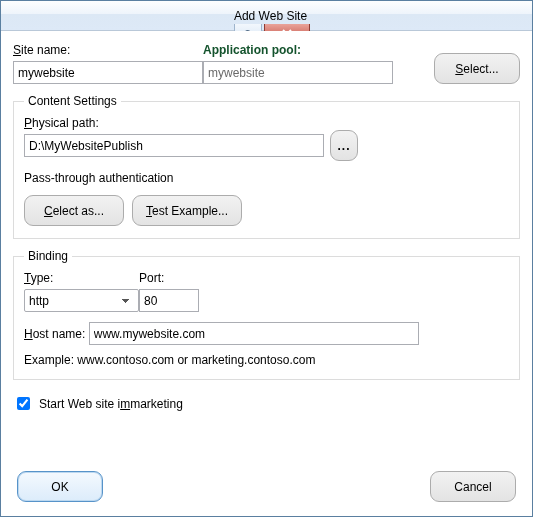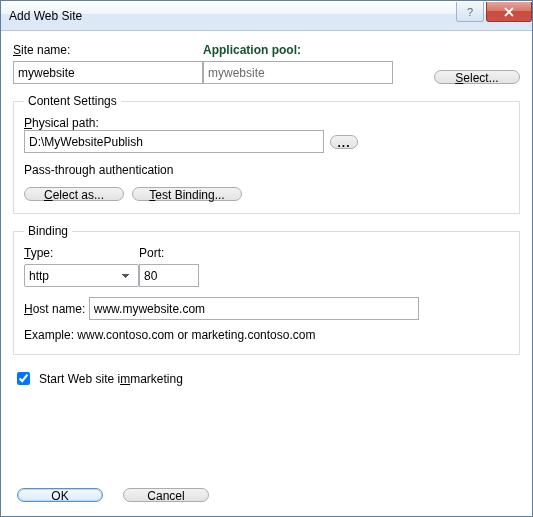--- a/index.html
+++ b/index.html
@@ -1,47 +1,48 @@
 <!DOCTYPE html>
 <html><head>
 <meta charset="utf-8">
 <style>
   * { box-sizing: border-box; font-family: "Segoe UI", Tahoma, sans-serif; font-size: 12px; }
   body { margin: 0; background: #fff; }
   .window { width: 533px; height: 517px; border: 1px solid #5a7fa0; background: #fff; display: flex; flex-direction: column; }
   .titlebar {
-    height: 30px; display: flex; align-items: center; padding: 0 0 0 8px;
+    height: 30px; display: flex; align-items: center; padding: 8px 0 0 8px;
     background: linear-gradient(to bottom, #fdfefe 0%, #eef4fb 45%, #dce8f5 46%, #dde9f7 100%);
     border-bottom: 1px solid #b9c8d8;
+    flex-direction: column;
   }
   .title { flex: 1; color: #000; }
   .tb-btns { display: flex; height: 100%; align-items: flex-start; padding-top:1px; }
   .tb-btn { width: 28px; height: 20px; margin-left: 2px; border: 1px solid #9eb4cc; border-top:none; border-radius: 0 0 3px 3px; display:flex; align-items:center; justify-content:center; background: linear-gradient(to bottom,#f2f7fd,#d5e4f3); color:#516b86; font-size:11px;}
   .tb-close { width: 46px; background: linear-gradient(to bottom,#e9a39a 0%, #d6796e 45%, #c84d40 46%, #cc5043 100%); border-color:#8d3b32; color:#fff; font-weight:bold; font-size:13px;}
   .body { flex:1; padding: 12px 12px 10px 12px; background:#fff; color:#000; display:flex; flex-direction:column; }
   .row { display:flex; }
   .col { display:flex; flex-direction:column; flex:1; }
   label.lbl { margin-bottom:4px; }
   .disabled { color:#14532d;font-weight:bold; }
   input[type=text].txt, select.sel {
     height: 23px; border:1px solid #abadb3; padding: 2px 4px; background:#fff; font-size:12px;
   }
   .btn {
-    height:14px; min-width:86px; padding:0 10px; border:1px solid #acacac; background:linear-gradient(to bottom,#f2f2f2,#e3e3e3);
+    height:31px; min-width:86px; padding:0 10px; border:1px solid #acacac; background:linear-gradient(to bottom,#f2f2f2,#e3e3e3);
     border-radius:9px; cursor:pointer; text-align:center;
   }
   .btn.default { border:1px solid #5793c9; box-shadow: inset 0 0 0 1px #bcd8f0; background:linear-gradient(to bottom,#f4f9fe,#dcecfb);}
   .browse-btn { width:28px; min-width:28px; padding:0; font-weight:bold; letter-spacing:1px;}
   fieldset.group {
     border:1px solid #dcdcdc; border-radius:0; margin:0; padding: 8px 10px 12px 10px;
   }
   fieldset.group > legend { padding:0 4px; color:#000; }
   .u { text-decoration: underline; }
   .spacer { height:10px; }
-  .footer { display:flex; justify-content:flex-start; gap:20px; padding: 10px 4px 4px 4px; }
+  .footer { display:flex; justify-content:space-between; gap:20px; padding: 10px 4px 4px 4px; }
   .checkbox-row { display:flex; align-items:center; gap:6px; margin-top:14px; margin-bottom:auto;}
   select.sel { appearance: none; -webkit-appearance:none; background-image: linear-gradient(45deg, transparent 50%, #555 50%), linear-gradient(135deg, #555 50%, transparent 50%); background-position: calc(100% - 12px) 9px, calc(100% - 8px) 9px; background-size: 4px 4px, 4px 4px; background-repeat:no-repeat; padding-right:20px;}
   .type-sel { width:115px; background-color:#eaeaea; background-image: none; border:1px solid #acacac; border-radius:2px; position:relative; appearance:auto; -webkit-appearance:menulist;}
   .ip-sel { flex:1; }
   .port-in { width:60px; }
   .note { margin-top:8px; color:#000; }
 </style>
 </head>
 <body>
 
@@ -81,21 +82,21 @@
       <label class="lbl"><span class="u">P</span><span>hysical path:</span></label>
       <div class="row" style="align-items:center; gap:6px;">
         <input type="text" class="txt" style="flex: 0 0 300px;" value="D:\MyWebsitePublish">
         <button class="btn browse-btn">...</button>
       </div>
       <div style="height:10px;"></div>
       <div>Pass-through authentication</div>
       <div style="height:10px;"></div>
       <div class="row" style="gap:8px;">
         <button class="btn" style="min-width:100px;"><span class="u">C</span><span>elect as...</span></button>
-        <button class="btn" style="min-width:110px;"><span class="u">T</span><span>est Binding...</span></button>
+        <button class="btn" style="min-width:110px;"><span class="u">T</span><span>est Example...</span></button>
       </div>
     </fieldset>
 
     <div class="spacer"></div>
 
     <fieldset class="group">
       <legend>Binding</legend>
       <div class="row" style="">
         <div class="col" style="flex:0 0 115px;">
           <label class="lbl"><span class="u">T</span><span>ype:</span></label>

